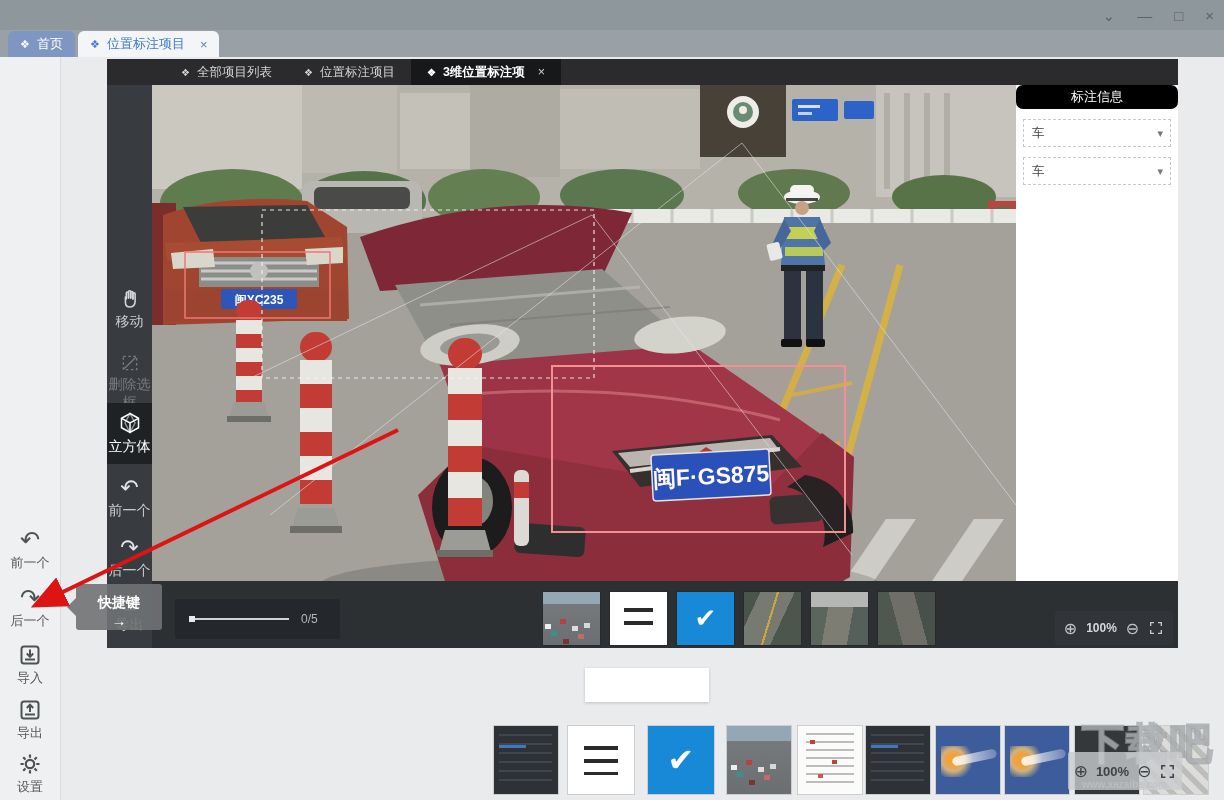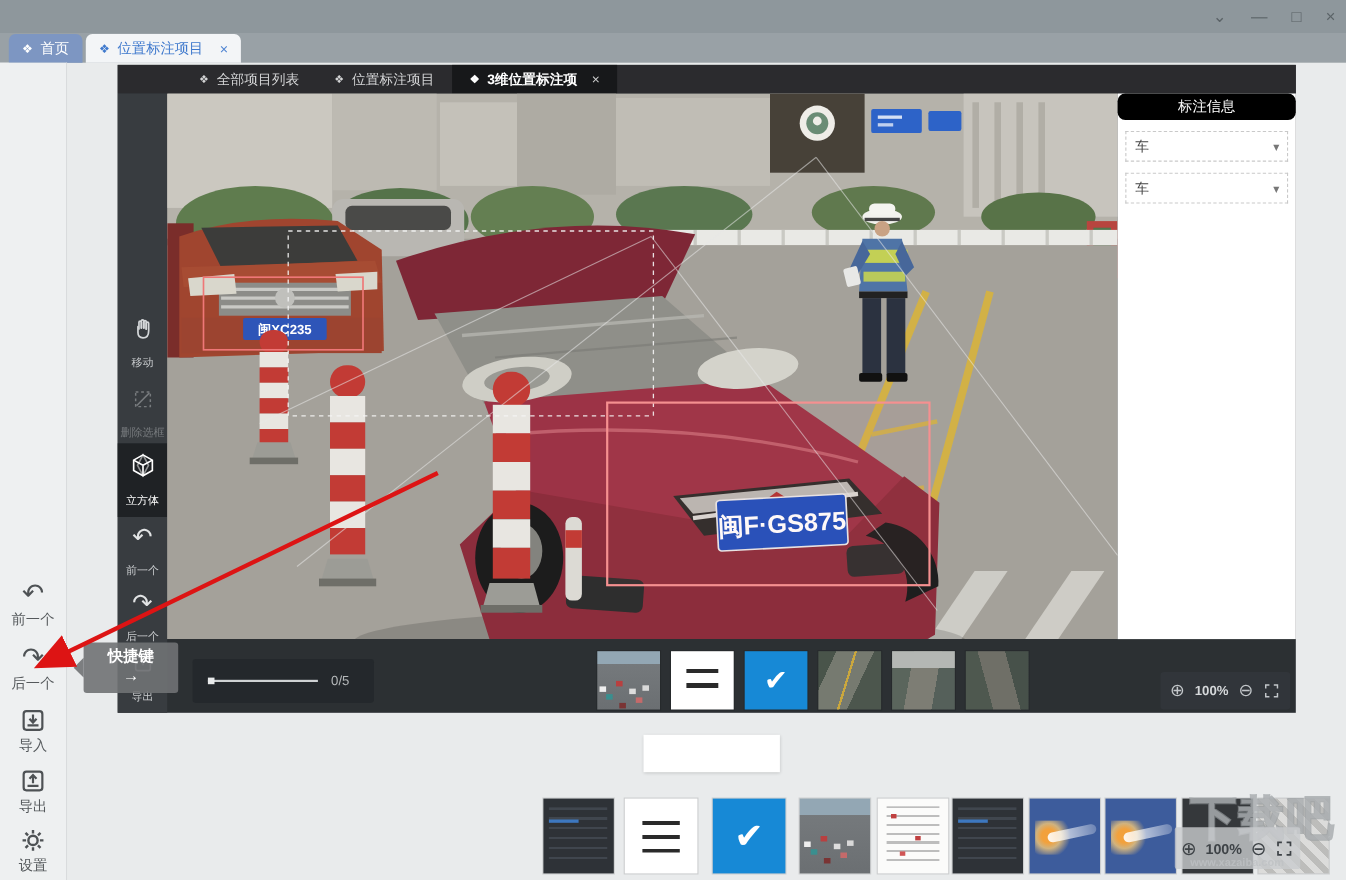--- a/index.html
+++ b/index.html
@@ -27,21 +27,21 @@
   .canvas{position:absolute;left:107px;top:59px;width:1071px;height:589px;background:#2c3033;}
   .etabbar{position:absolute;left:0;top:0;width:1071px;height:26px;background:#2b2b2e;display:flex;align-items:stretch;padding-left:58px;box-sizing:border-box;}
   .etab{display:flex;align-items:center;gap:7px;padding:0 16px;font-size:12.5px;color:#d4d5d6;}
   .etab .dia{font-size:10px;}
   .etab.active{background:#17181a;color:#fff;font-weight:bold;}
   .etab .x{margin-left:6px;color:#cfcfcf;font-weight:normal;}
 
   
   .rail{position:absolute;left:0;top:26px;width:45px;height:563px;background:#383c40;}
   .rail-item{position:absolute;left:0;width:45px;text-align:center;color:#c9ccce;cursor:pointer;}
-  .rail-item .rlb{font-size:10px;display:block;margin-top:13px;}
+  .rail-item .rlb{font-size:14px;display:block;margin-top:3px;}
   .rail-item svg,.rail-item .g{display:block;margin:0 auto;}
   .rail-item .g{font-size:22px;line-height:22px;color:#e2e4e5;}
   .rail-item.disabled{opacity:.42;}
   .rail-item.active{background:#1f2225;padding:8px 0;}
 
   .photo{position:absolute;left:45px;top:26px;width:864px;height:496px;}
 
   
   .panel{position:absolute;left:909px;top:26px;width:162px;height:496px;background:#fff;}
   .panel-h{height:24px;background:#000;color:#fff;font-size:13px;display:flex;align-items:center;justify-content:center;border-radius:7px;}
@@ -90,21 +90,21 @@
   .overlayzoom{position:absolute;left:1068px;top:752px;width:114px;height:38px;background:rgba(201,204,206,.8);border-radius:2px;display:flex;align-items:center;justify-content:center;gap:8px;color:#3e4347;z-index:26;}
   .overlayzoom .zg{font-size:17px;}
   .overlayzoom .zt{font-size:13px;font-weight:bold;}
   .watermark{position:absolute;right:2px;bottom:10px;width:140px;text-align:left;z-index:24;pointer-events:none;}
   .wm-logo{font-size:42px;font-weight:900;letter-spacing:2px;line-height:1.6;color:rgba(235,237,238,.55);-webkit-text-stroke:2px rgba(150,155,158,.65);}
   .wm-site{font-size:10px;font-weight:bold;color:rgba(145,150,153,.8);margin-top:2px;}
 
   
   .tooltip{position:absolute;left:76px;top:584px;width:86px;height:46px;background:rgba(112,114,116,.9);border-radius:3px;color:#fff;text-align:center;z-index:40;}
   .tooltip::before{content:"";position:absolute;left:-9px;top:14px;border:9px solid transparent;border-right-color:rgba(112,114,116,.9);border-left:none;}
-  .tooltip .tt1{font-size:14px;font-weight:bold;margin-top:4px;}
+  .tooltip .tt1{font-size:14px;font-weight:bold;margin-top:10px;}
   .tooltip .tt2{font-size:15px;font-weight:bold;line-height:1.2;}
 
   .arrowlayer{position:absolute;inset:0;z-index:50;pointer-events:none;}
 </style>
 </head>
 <body>
 
 <div class="root">
 
   <div class="titlebar">

